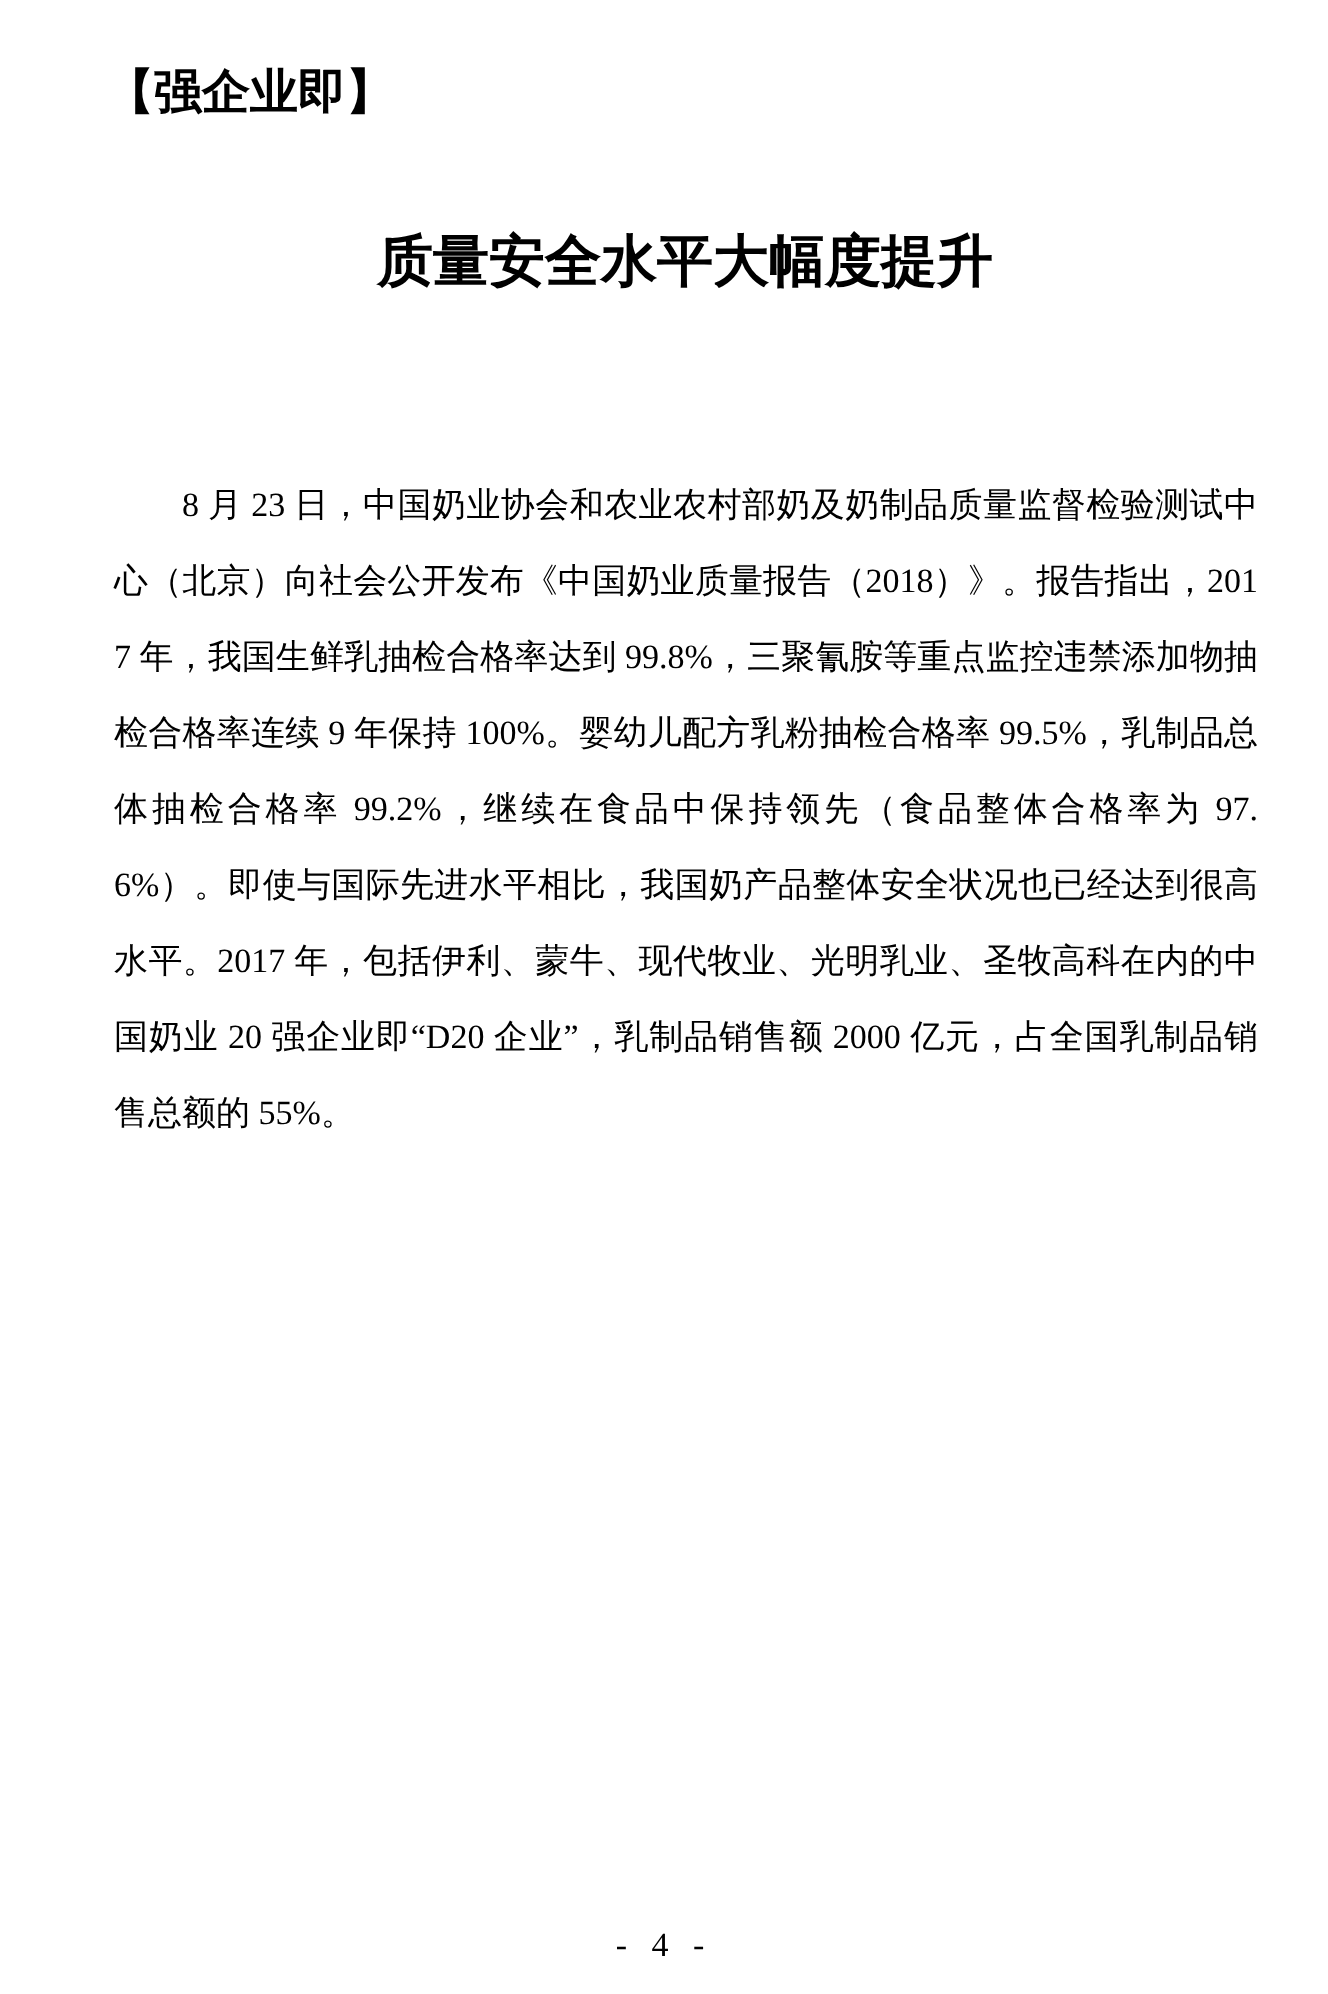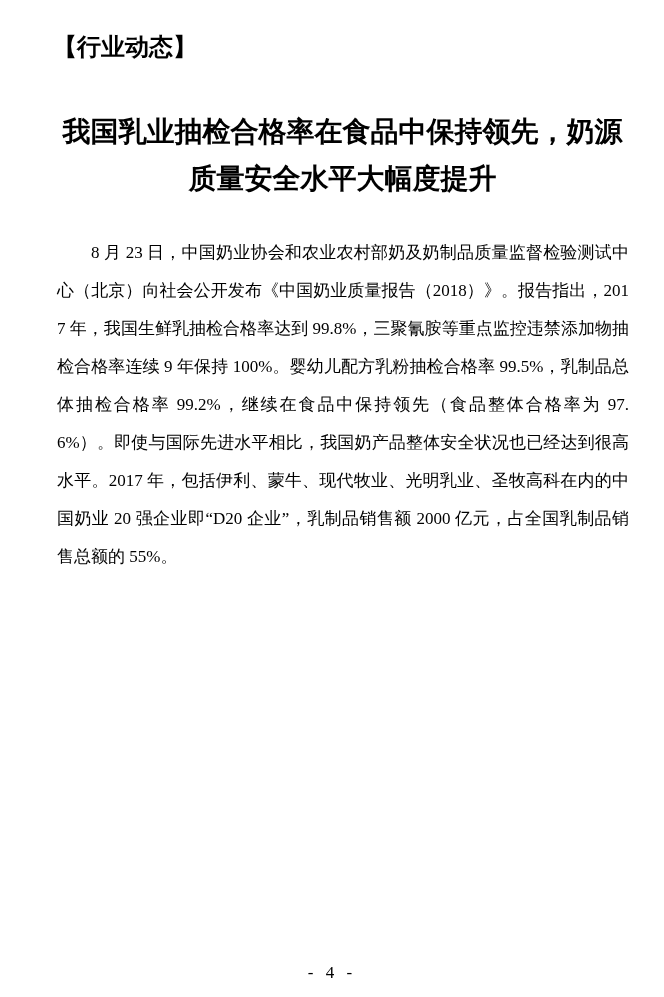--- a/index.html
+++ b/index.html
@@ -66,24 +66,23 @@
     font-size: 17px;
     letter-spacing: 4px;
     color: #000000;
   }
 </style>
 </head>
 <body>
 
 <div class="page">
 
-  <div class="section-header">【行业动态】</div>
+  <div class="section-header">【强企业即】</div>
 
   <h1 class="article-title">
-    <span class="title-line">我国乳业抽检合格率在食品中保持领先，奶源</span>
     <span class="title-line">质量安全水平大幅度提升</span>
   </h1>
 
   <p class="article-body">8 月 23 日，中国奶业协会和农业农村部奶及奶制品质量监督检验测试中心（北京）向社会公开发布《中国奶业质量报告（2018）》。报告指出，2017 年，我国生鲜乳抽检合格率达到 99.8%，三聚氰胺等重点监控违禁添加物抽检合格率连续 9 年保持 100%。婴幼儿配方乳粉抽检合格率 99.5%，乳制品总体抽检合格率 99.2%，继续在食品中保持领先（食品整体合格率为 97.6%）。即使与国际先进水平相比，我国奶产品整体安全状况也已经达到很高水平。2017 年，包括伊利、蒙牛、现代牧业、光明乳业、圣牧高科在内的中国奶业 20 强企业即“D20 企业”，乳制品销售额 2000 亿元，占全国乳制品销售总额的 55%。</p>
 
   <div class="page-number">- 4 -</div>
 
 </div>
 
 </body></html>

